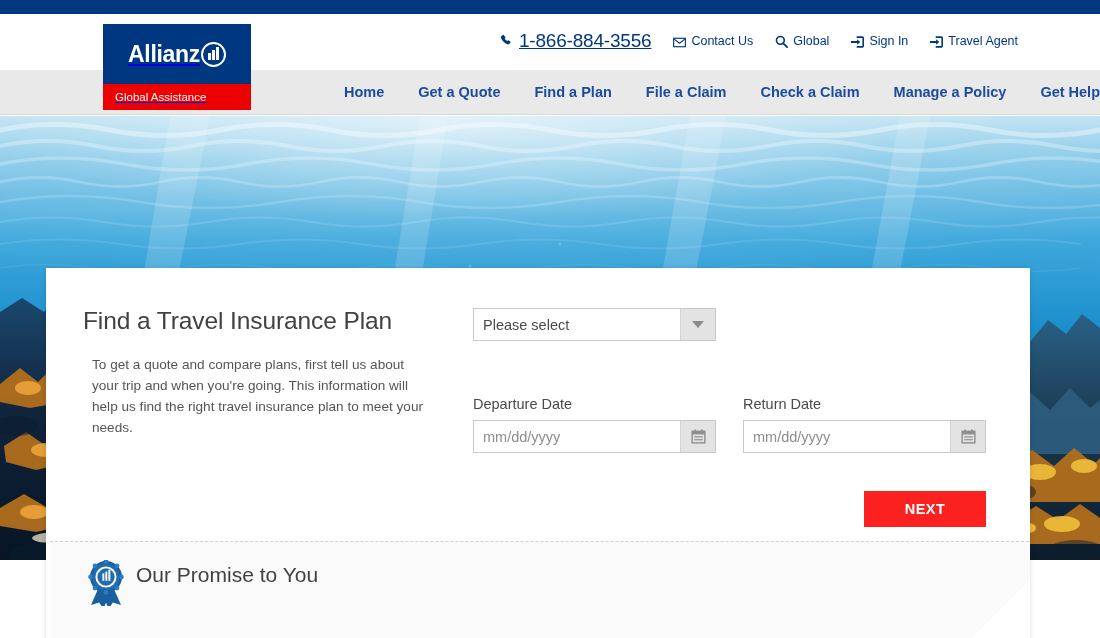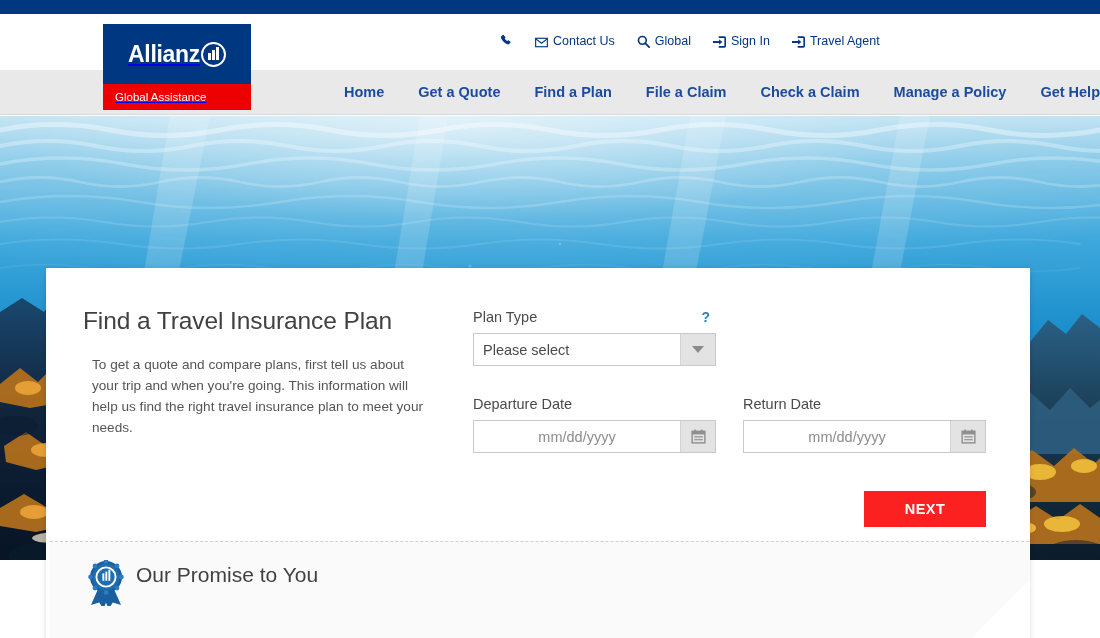--- a/index.html
+++ b/index.html
@@ -236,21 +236,20 @@
   .input-wrap input {
     flex: 1;
     border: none;
     outline: none;
     padding: 0 9px;
     font-size: 14.5px;
     color: #0c4a6e;
     font-family: "Liberation Sans", sans-serif;
     background: transparent;
     min-width: 0;
-    text-align: center;
   }
   .input-wrap input::placeholder { color: #8d8d8d; }
 
   .sel-text {
     flex: 1;
     display: flex;
     align-items: center;
     padding: 0 9px;
     font-size: 14.5px;
     color: #4a4a4a;
@@ -349,20 +348,21 @@
     <div class="logo-sub">Global Assistance</div>
   </a>
 
   <div class="utility-nav">
     <a class="phone" href="#">
       <span class="ico">
         <svg width="13" height="13" viewBox="0 0 16 16">
             <path fill="#003781" d="M3.3 1.2 1.6 2.9c-.5.5-.6 1.3-.3 2C2.6 8.3 5.7 11.4 9.1 12.7c.7.3 1.5.2 2-.3l1.7-1.7c.3-.3.3-.8 0-1.1l-2-1.7c-.3-.2-.7-.2-1 0l-.9.8c-1.3-.7-2.4-1.8-3.1-3.1l.8-.9c.2-.3.2-.7 0-1L4.4 1.2c-.3-.3-.8-.3-1.1 0z"></path>
           </svg>
       </span>
+      <span>1-866-884-3556</span>
     </a>
 
     <a class="util-link" href="#">
       <span class="ico">
         <svg width="13" height="11" viewBox="0 0 16 12">
             <rect x="0.8" y="0.8" width="14.4" height="10.4" fill="none" stroke="#003781" stroke-width="1.4"></rect>
             <path d="M1 1.5 8 7 15 1.5" fill="none" stroke="#003781" stroke-width="1.4"></path>
           </svg>
       </span>
       <span>Contact Us</span>
@@ -517,24 +517,20 @@
   </div>
 
   <div class="card">
 
     <div class="card-body">
 
       <h1 class="form-title">Find a Travel Insurance Plan</h1>
       <p class="form-desc">To get a quote and compare plans, first tell us about your trip and when you're going.  This information will help us find the right travel insurance plan to meet your needs.</p>
 
       <div class="field-plan">
-        <div class="field-label-row">
-          <span class="field-label">Plan Type</span>
-          <span class="help-q">?</span>
-        </div>
         <div class="input-wrap">
           <span class="sel-text">Please select</span>
           <span class="addon-btn">
             <span class="caret-dn"></span>
           </span>
         </div>
       </div>
 
       <div class="field-dep">
         <div class="field-label-row">

